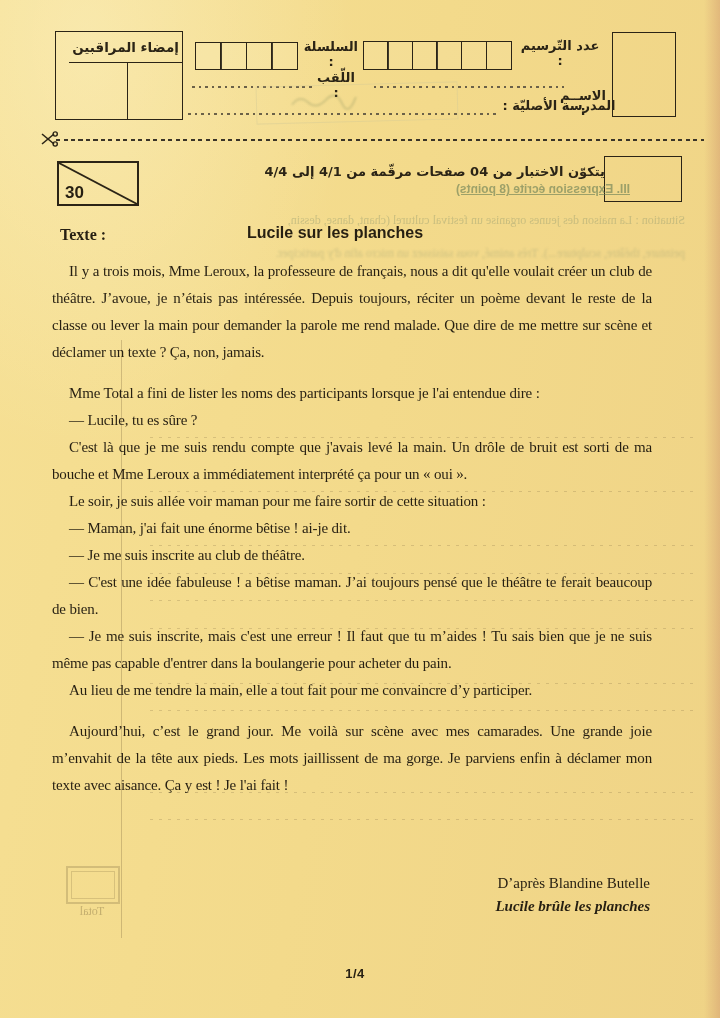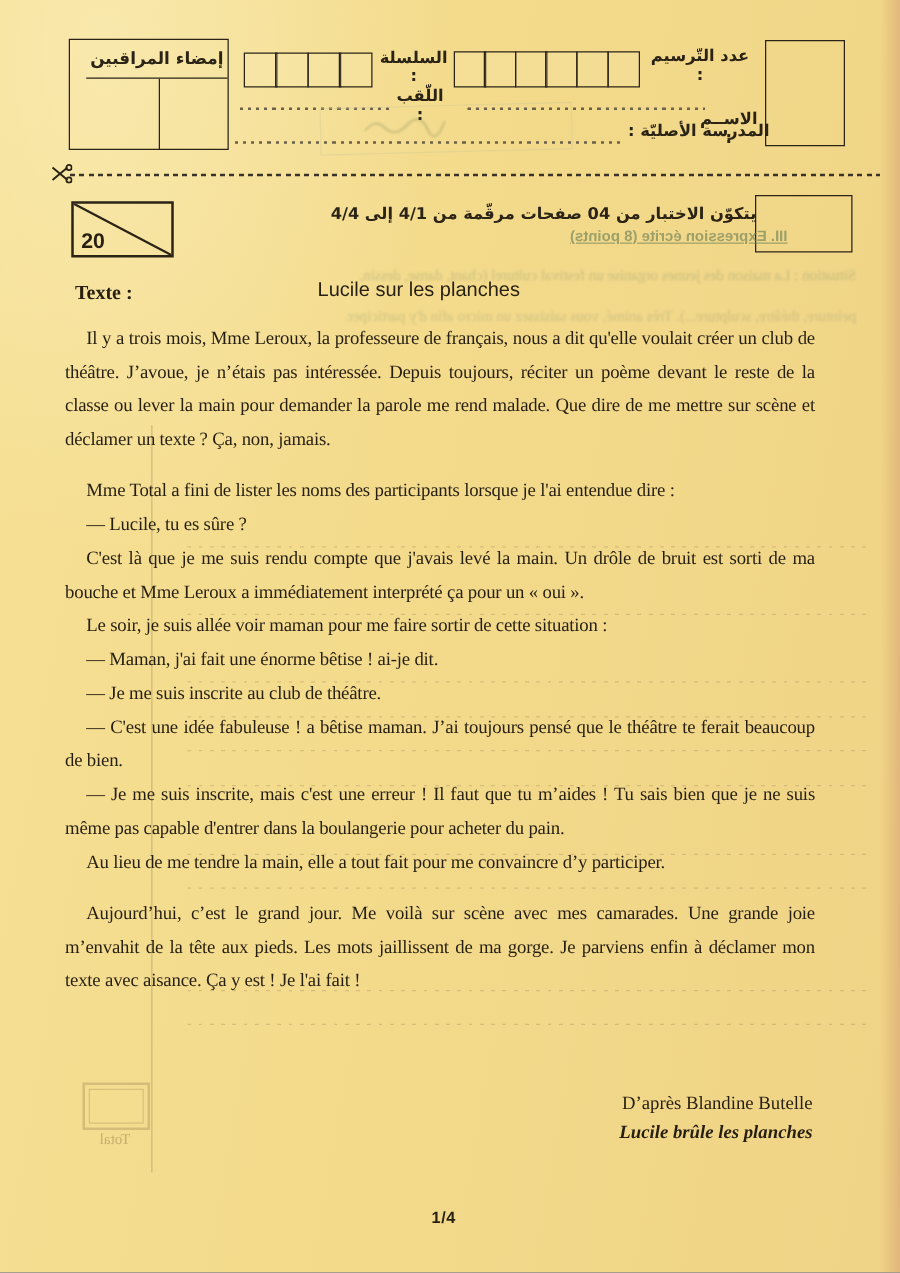--- a/index.html
+++ b/index.html
@@ -27,21 +27,21 @@
   .sig-head{height:30px; line-height:30px; text-align:center; font-size:13.5px; border-bottom:1.7px solid #2b2416;}
   .sig-cells{display:flex; height:calc(100% - 30px);}
   .sig-cells .c1{width:51%; border-right:1.6px solid #2b2416;}
   .cutline{height:2px; background-image:repeating-linear-gradient(to right,#3a3428 0 4px, transparent 4px 7.5px);}
   .ghost{pointer-events:none;}
   .mirror{transform:scaleX(-1);}
   .ghost-rule{height:1px; background-image:repeating-linear-gradient(to right, rgba(146,124,78,0.30) 0 3px, transparent 3px 9px);}
   .text-body{font-size:15px; line-height:27px; letter-spacing:-0.15px; z-index:2;}
   .text-body p{margin:0; text-align:justify; text-indent:17px;}
   .text-body p.gap{margin-top:14px;}
-  .title-line{font-family:"Liberation Sans", sans-serif; font-weight:normal; font-size:16px; text-align:center;}
+  .title-line{font-family:"Liberation Sans", sans-serif; font-weight:bold; font-size:16px; text-align:center;}
   .attr{font-size:15px; line-height:23px; text-align:right;}
   .attr .l2{font-weight:bold; font-style:italic;}
   .pagenum{font-family:"Liberation Sans", sans-serif; font-weight:bold; font-size:13px; text-align:center; letter-spacing:0.5px;}
 </style>
 </head>
 <body>
 
 <div class="page">
 
   <div class="abs sig-table" style="left:55px; top:31px; width:128px; height:89px;">
@@ -92,21 +92,21 @@
     <path d="M2 13 L14 3" stroke="#2b2416" stroke-width="1.6"></path>
     <circle cx="15.2" cy="3" r="2.1" fill="none" stroke="#2b2416" stroke-width="1.4"></circle>
     <circle cx="15.2" cy="13" r="2.1" fill="none" stroke="#2b2416" stroke-width="1.4"></circle>
   </svg>
   <div class="abs cutline" style="left:56px; top:139px; width:648px;"></div>
 
   <div class="abs" style="left:57px; top:161px; width:82px; height:45px; border:2px solid #2b2416; box-sizing:border-box;">
     <svg width="78" height="41" style="position:absolute;left:0;top:0;">
       <line x1="0" y1="0" x2="78" y2="41" stroke="#2b2416" stroke-width="1.8"></line>
     </svg>
-    <span style="position:absolute; left:6px; bottom:1px; font-family:'Liberation Sans',sans-serif; font-weight:bold; font-size:17px;">20</span>
+    <span style="position:absolute; left:6px; bottom:1px; font-family:'Liberation Sans',sans-serif; font-weight:bold; font-size:17px;">30</span>
   </div>
 
   <div class="abs ar" style="left:240px; top:164px; width:365px; font-size:13px; font-weight:600; text-align:right;">يتكوّن الاختبار من 04 صفحات مرقّمة من 4/1 إلى 4/4</div>
   <div class="abs" style="left:604px; top:156px; width:78px; height:46px; border:1.5px solid #2b2416; box-sizing:border-box;"></div>
 
   <div class="abs ghost mirror" style="left:390px; top:182px; width:240px; font-family:'Liberation Sans',sans-serif; font-weight:bold; font-size:12px; color:rgba(110,130,88,0.65); text-decoration:underline; filter:blur(0.5px);">III. Expression écrite   (8 points)</div>
   <div class="abs ghost mirror" style="left:70px; top:213px; width:615px; font-size:12px; color:rgba(140,150,110,0.40); filter:blur(0.7px);">Situation : La maison des jeunes organise un festival culturel (chant, danse, dessin,</div>
   <div class="abs ghost mirror" style="left:70px; top:246px; width:615px; font-size:12px; color:rgba(140,150,110,0.35); filter:blur(0.8px);">peinture, théâtre, sculpture...). Très animé, vous saisissez un micro afin d'y participer.</div>
 
   <div class="abs" style="left:60px; top:226px; font-weight:bold; font-size:16px;">Texte :</div>

